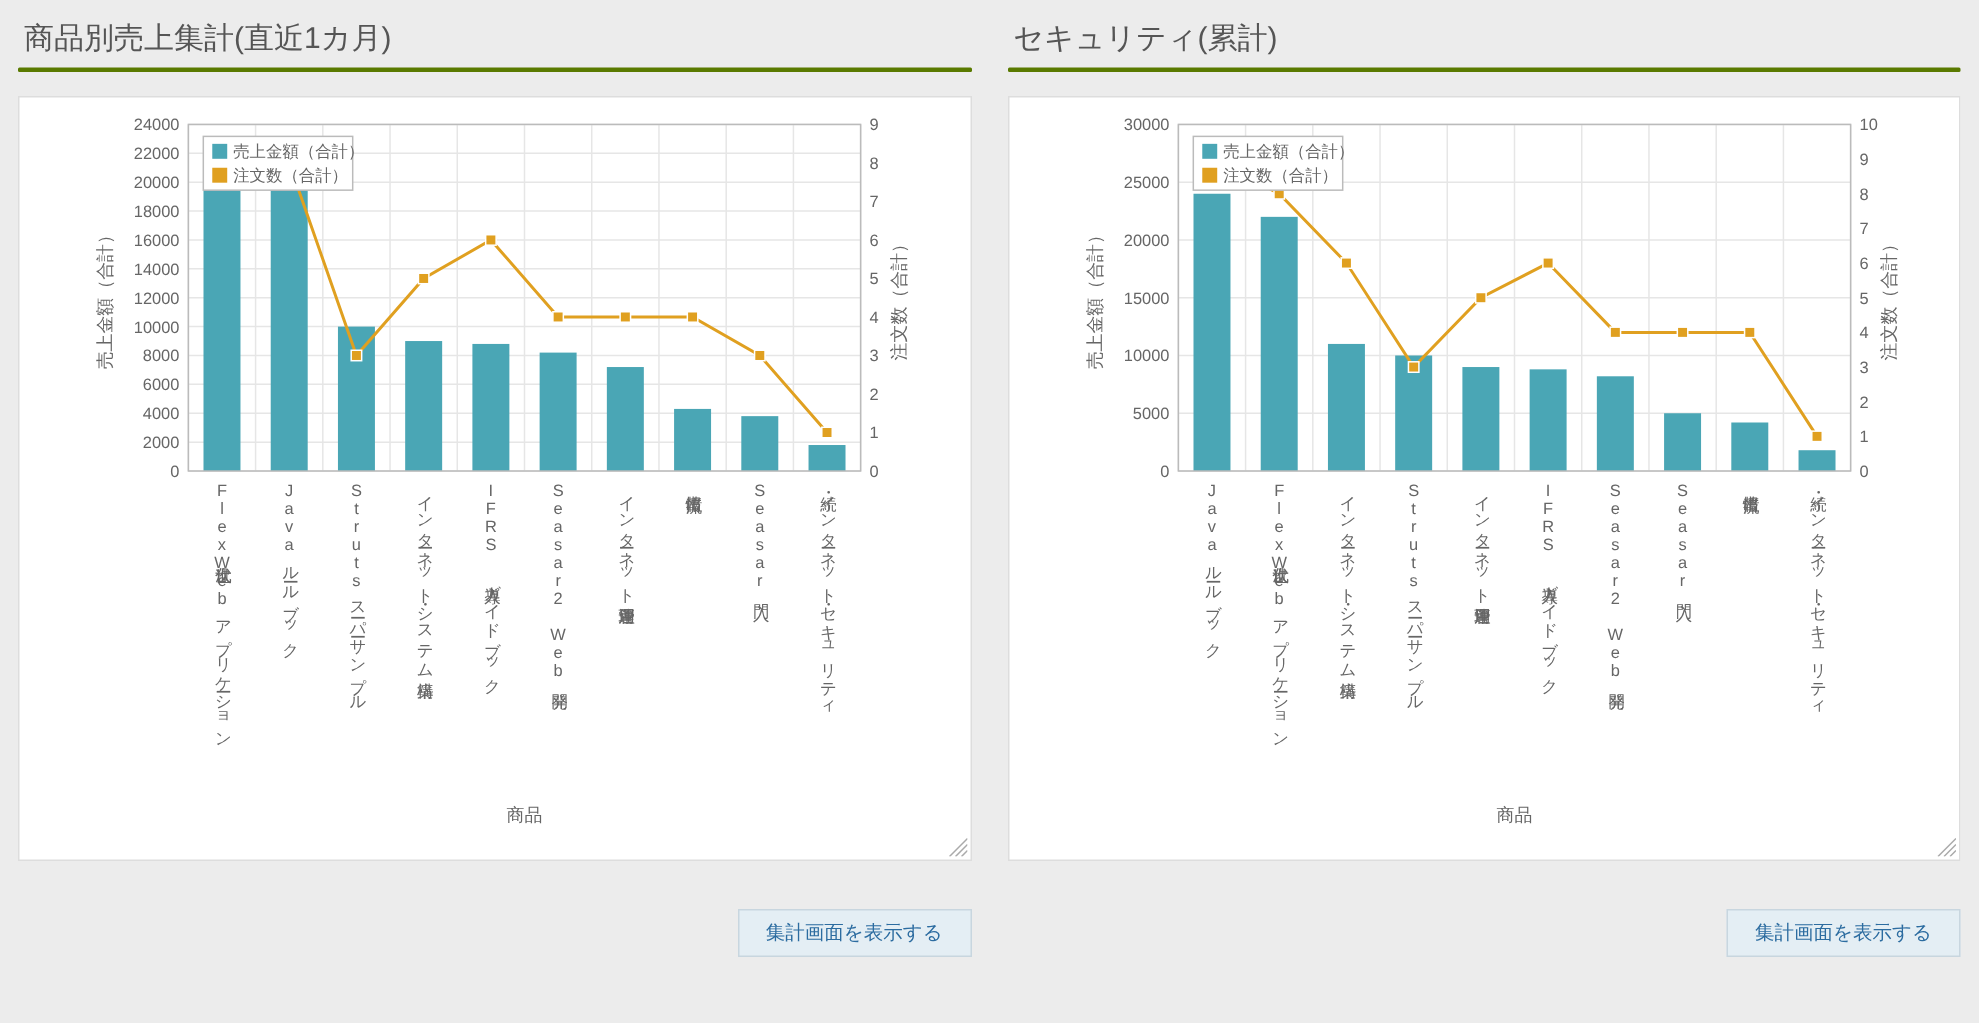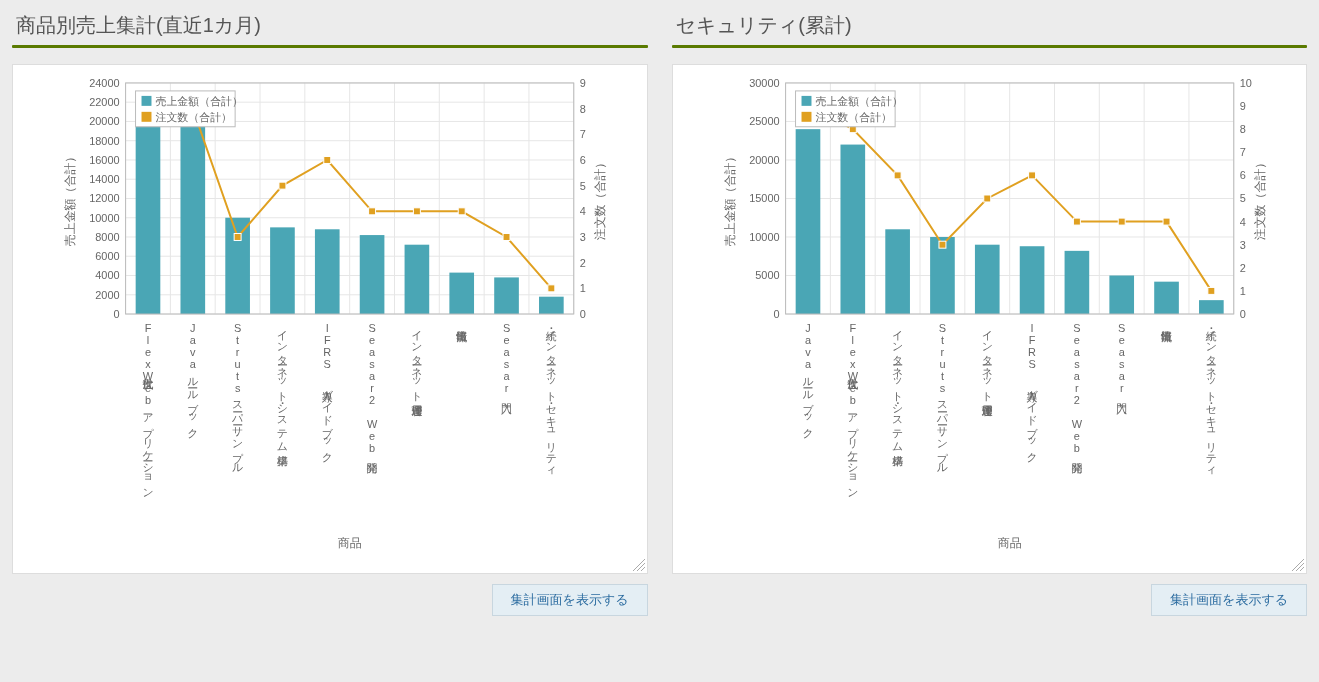--- a/index.html
+++ b/index.html
@@ -55,20 +55,21 @@
     justify-content: flex-end;
     margin-top: 10px;
   }
   .btn {
     background: #e4eef4;
     border: 1px solid #c8d6df;
     color: #2c6ca0;
     font-size: 13px;
     padding: 6px 18px;
     cursor: pointer;
+    margin-top: 22px;
   }
 
   
   .tick-label { font-size: 11px; fill: #666; }
   .axis-title { font-size: 12px; fill: #666; }
   .x-cat-label { font-size: 11px; fill: #666; writing-mode: vertical-rl; text-orientation: upright; }
   .legend-label { font-size: 11px; fill: #666; }
   .bar { fill: #4aa6b5; }
   .line-series { fill: none; stroke: #e0a020; stroke-width: 2; }
   .line-marker { fill: #e0a020; stroke: #fff; stroke-width: 1; }

